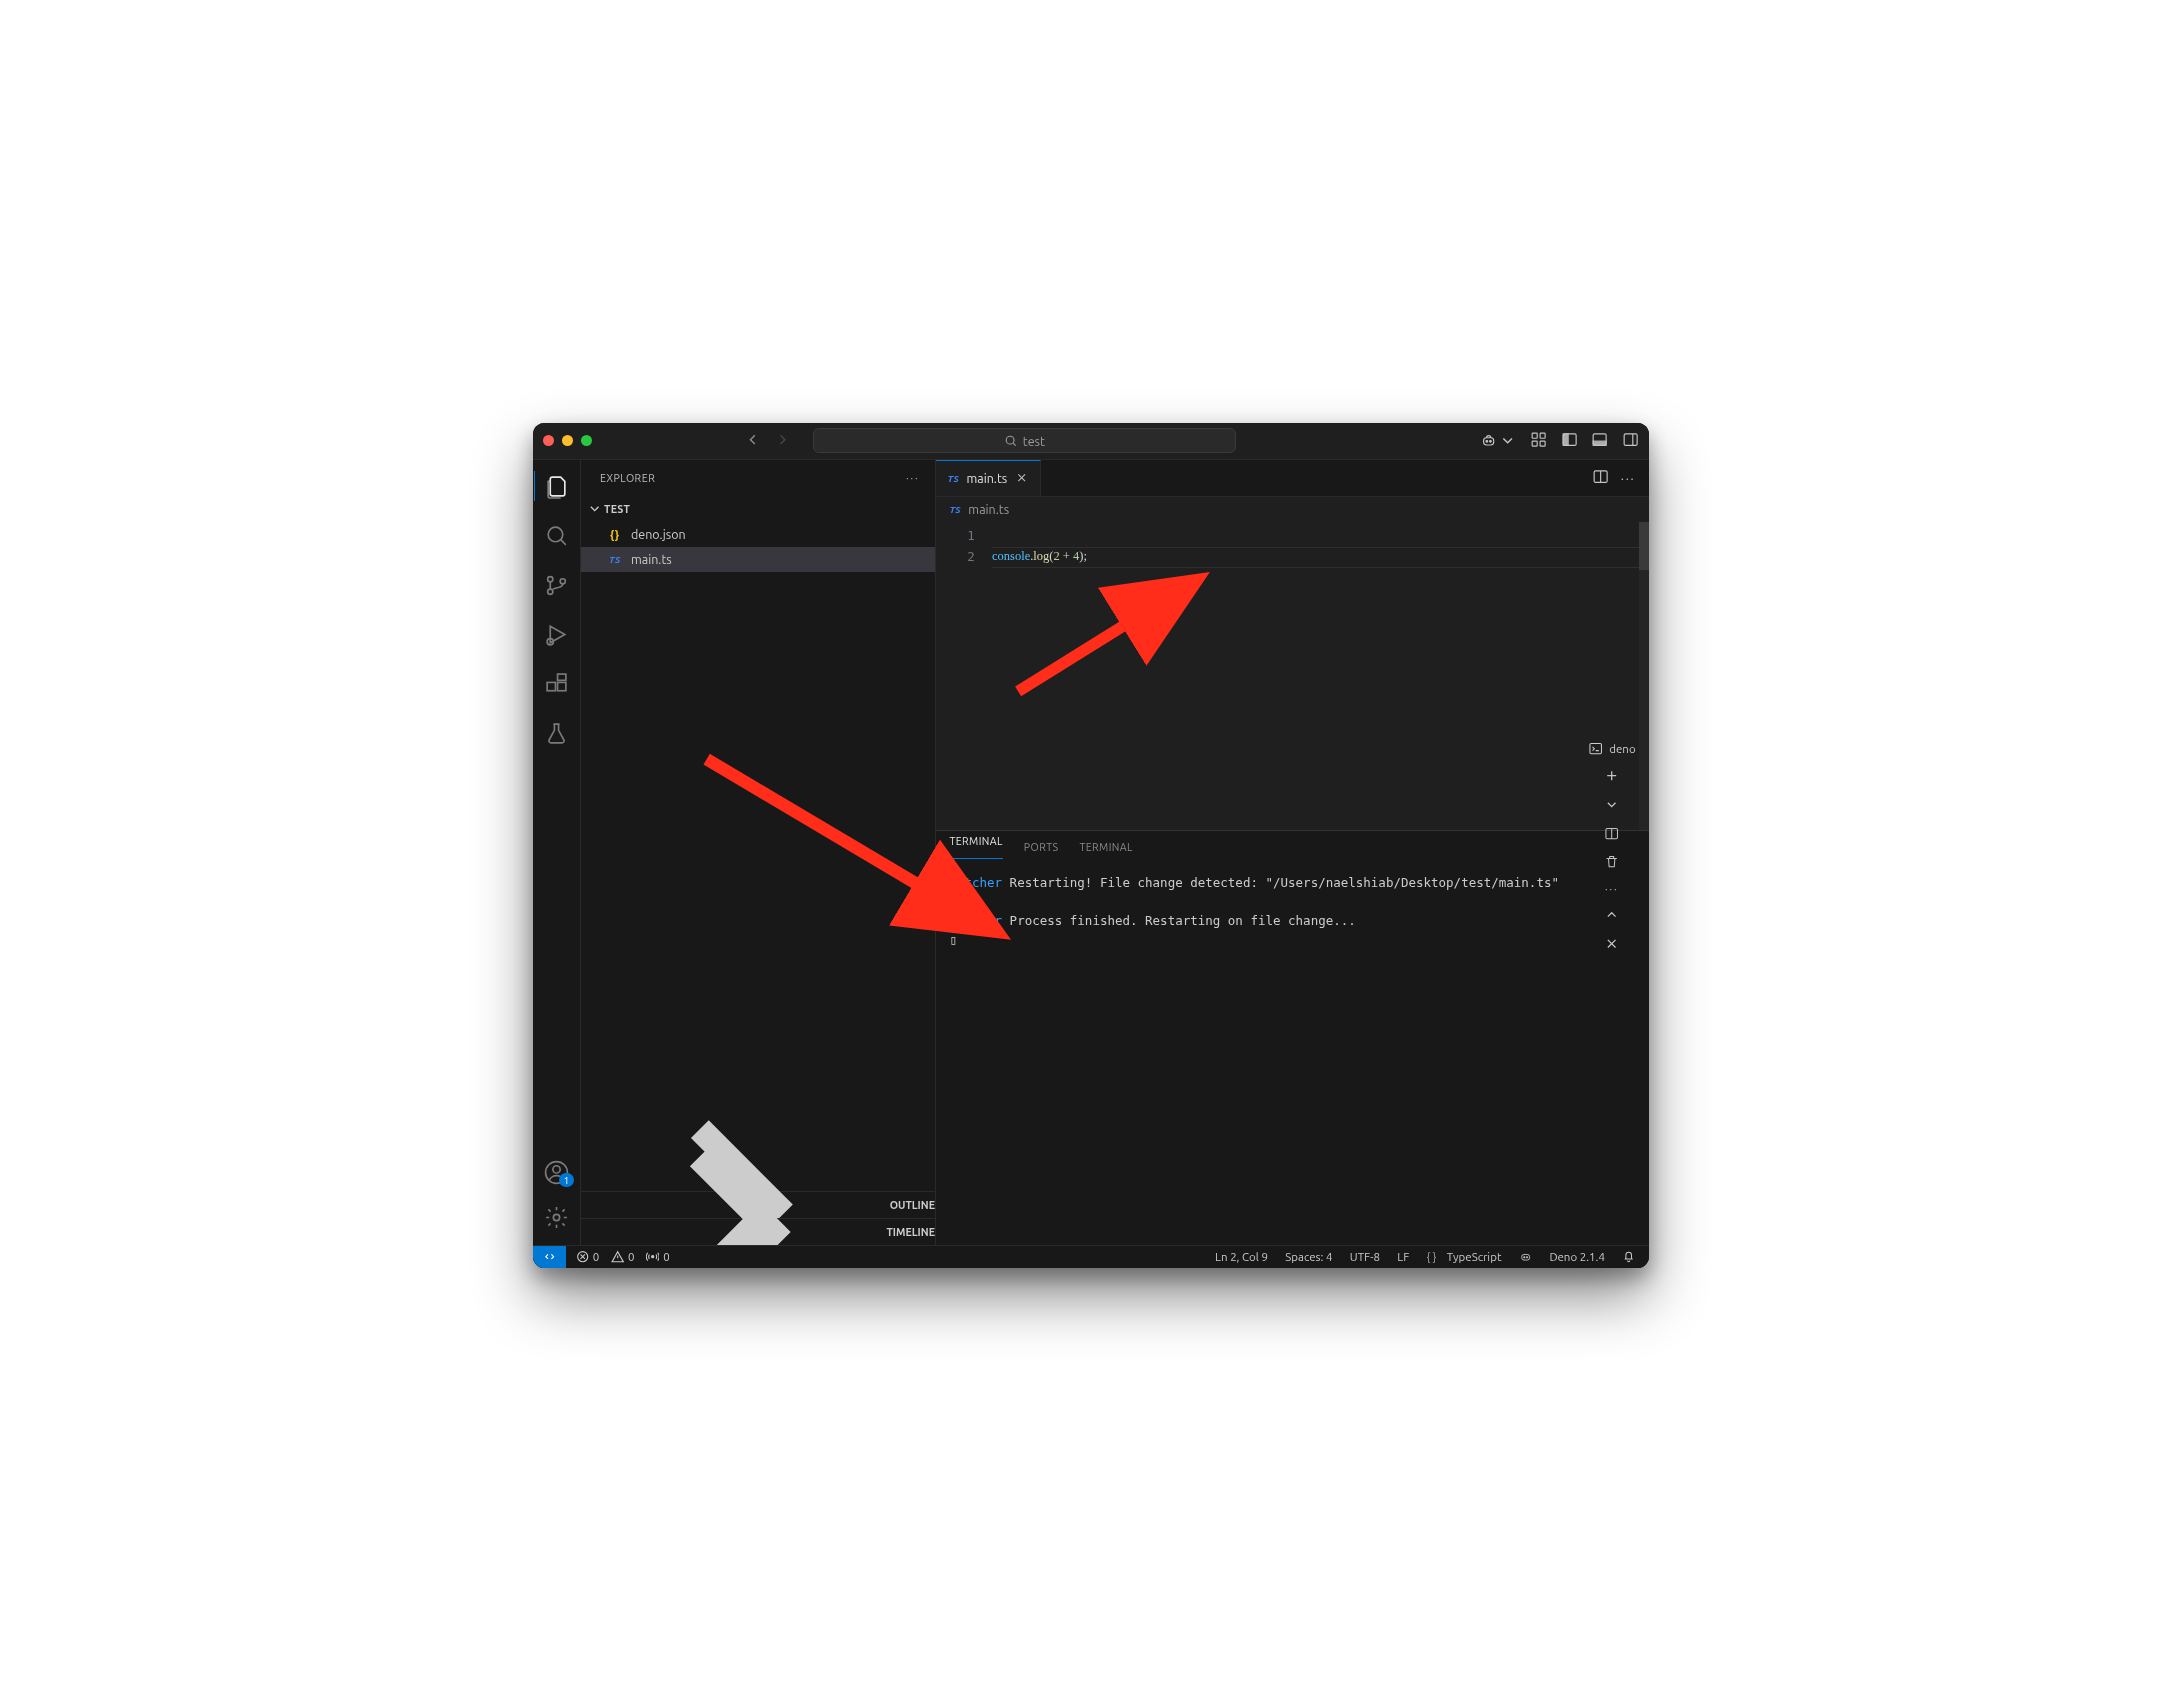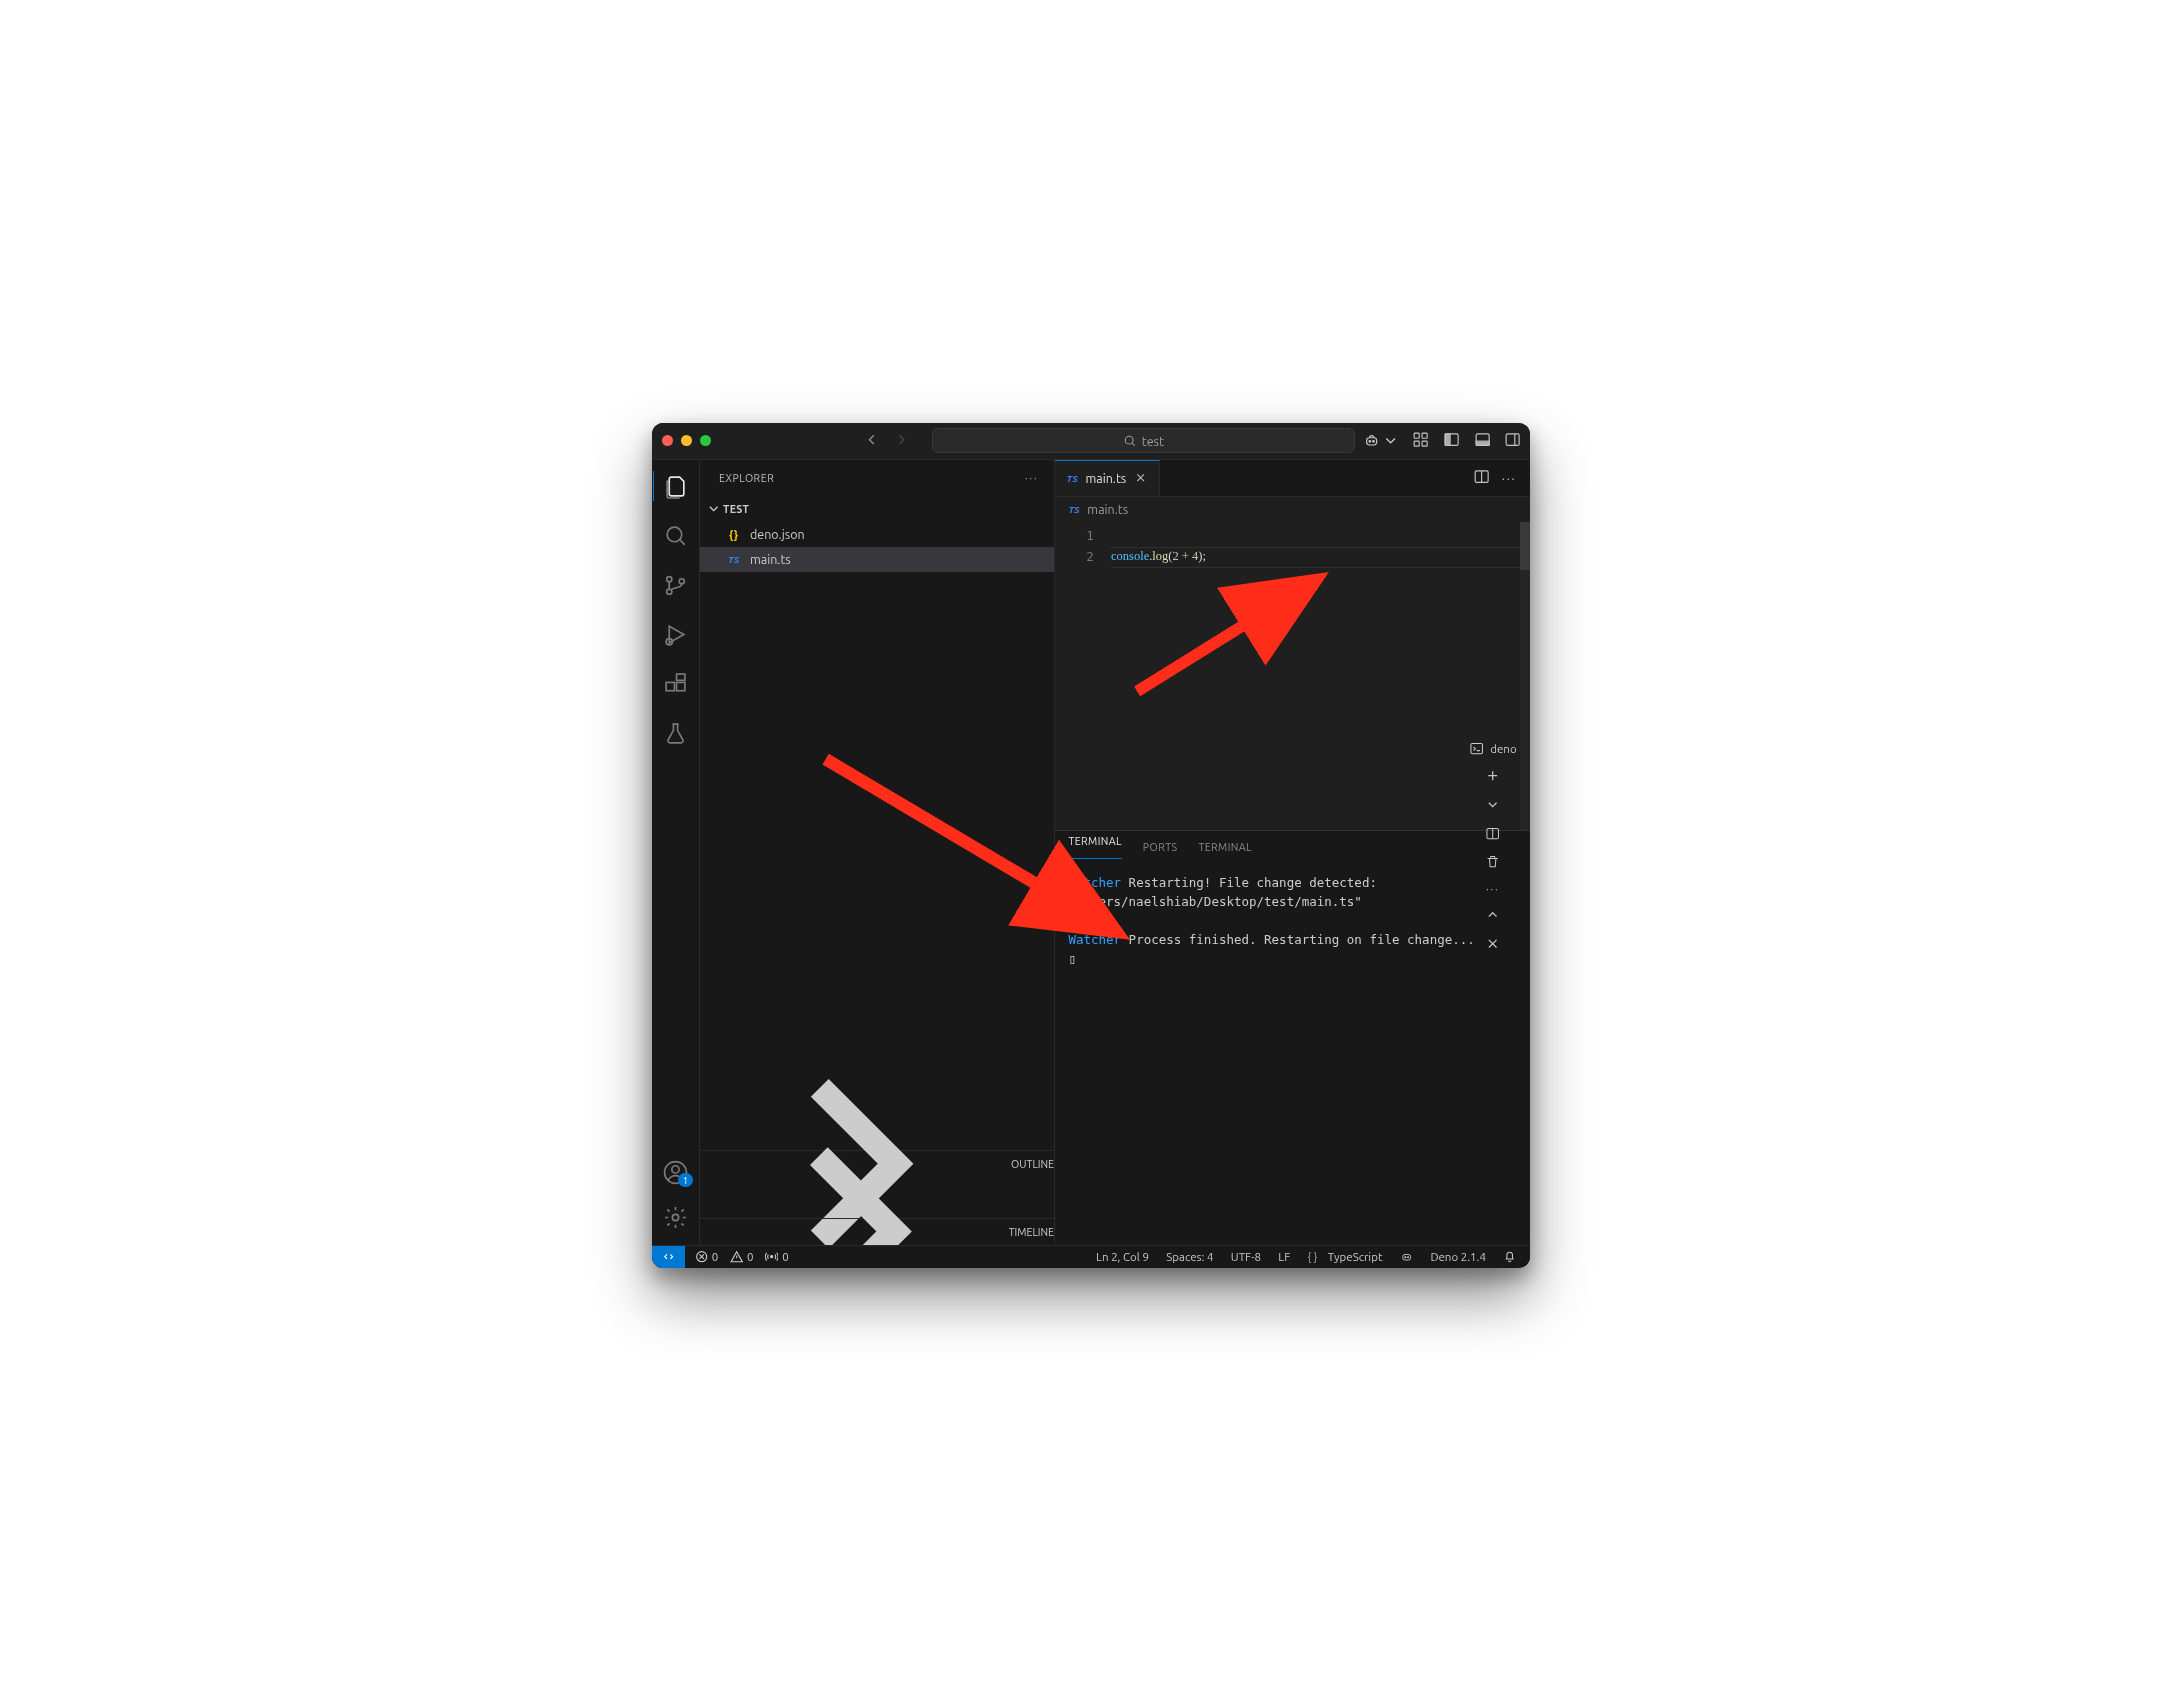--- a/index.html
+++ b/index.html
@@ -1,20 +1,20 @@
 <!DOCTYPE html>
 <html><head>
 <meta charset="utf-8">
 <style>
   * { box-sizing: border-box; margin: 0; padding: 0; }
   html, body { width: 100%; height: 100%; background: #fff; }
   body { display: flex; align-items: center; justify-content: center; font-family: -apple-system, "Segoe UI", Ubuntu, sans-serif; }
 
   .window {
-    width: 878px; height: 845px;
+    width: 1116px; height: 845px;
     background: #181818;
     border-radius: 11.5px;
     box-shadow: 0 29px 58px rgba(0,0,0,0.45), 0 9.6px 19px rgba(0,0,0,0.3);
     display: flex; flex-direction: column;
     overflow: hidden;
     color: #ccc;
     font-size: 12.5px;
     position: relative;
   }
 
@@ -67,21 +67,21 @@
   .sidebar{width:355px;background:#181818;display:flex;flex-direction:column;border-right:1px solid #2a2a2a;}
   .sb-header{height:37px;display:flex;align-items:center;justify-content:space-between;padding:0 15.4px 0 19px;color:#bcbcbc;font-size:10.6px;letter-spacing:0.5px;}
   .sb-section{height:25px;display:flex;align-items:center;padding-left:5.8px;gap:1.9px;color:#ccc;font-size:10.6px;font-weight:700;letter-spacing:0.3px;}
   .sb-section svg{width:15.4px;height:15.4px;}
   .file-tree{flex:1;overflow:auto;}
   .file-row{height:25px;display:flex;align-items:center;padding-left:25px;gap:7.7px;color:#ccc;}
   .file-row.selected{background:#37373d;}
   .file-row .ficon{width:17.3px;display:flex;justify-content:center;}
   .ficon-json{color:#facc15;font-weight:700;font-size:11.5px;}
   .ficon-ts{color:#3b82f6;font-weight:700;font-size:9.6px;font-style:italic;}
-  .sb-footer-sec{height:27px;display:flex;align-items:center;padding-left:5.8px;gap:1.9px;color:#ccc;font-size:10.6px;font-weight:400;border-top:1px solid #2a2a2a;margin-top:41px;}
+  .sb-footer-sec{height:27px;display:flex;align-items:center;padding-left:5.8px;gap:1.9px;color:#ccc;font-size:10.6px;font-weight:700;border-top:1px solid #2a2a2a;}
 
   
   .editor-area{flex:1;display:flex;flex-direction:column;min-width:0;background:#1f1f1f;}
   .tabbar{height:37px;background:#181818;display:flex;align-items:stretch;border-bottom:1px solid #2a2a2a;}
   .tab{display:flex;align-items:center;gap:7.7px;padding:0 11.5px;background:#1f1f1f;border-right:1px solid #2a2a2a;border-top:1px solid #0078d4;color:#e0e0e0;}
   .tab svg.close{width:13.4px;height:13.4px;color:#bcbcbc;}
   .tab-actions{margin-left:auto;display:flex;align-items:center;gap:11.5px;padding-right:13.4px;color:#c5c5c5;}
   .tab-actions svg{width:17.3px;height:17.3px;}
   .breadcrumb{height:25px;display:flex;align-items:center;padding-left:13.4px;gap:7.7px;color:#9d9d9d;font-size:12.5px;}
   .code-area{flex:1;display:flex;min-height:0;position:relative;}

